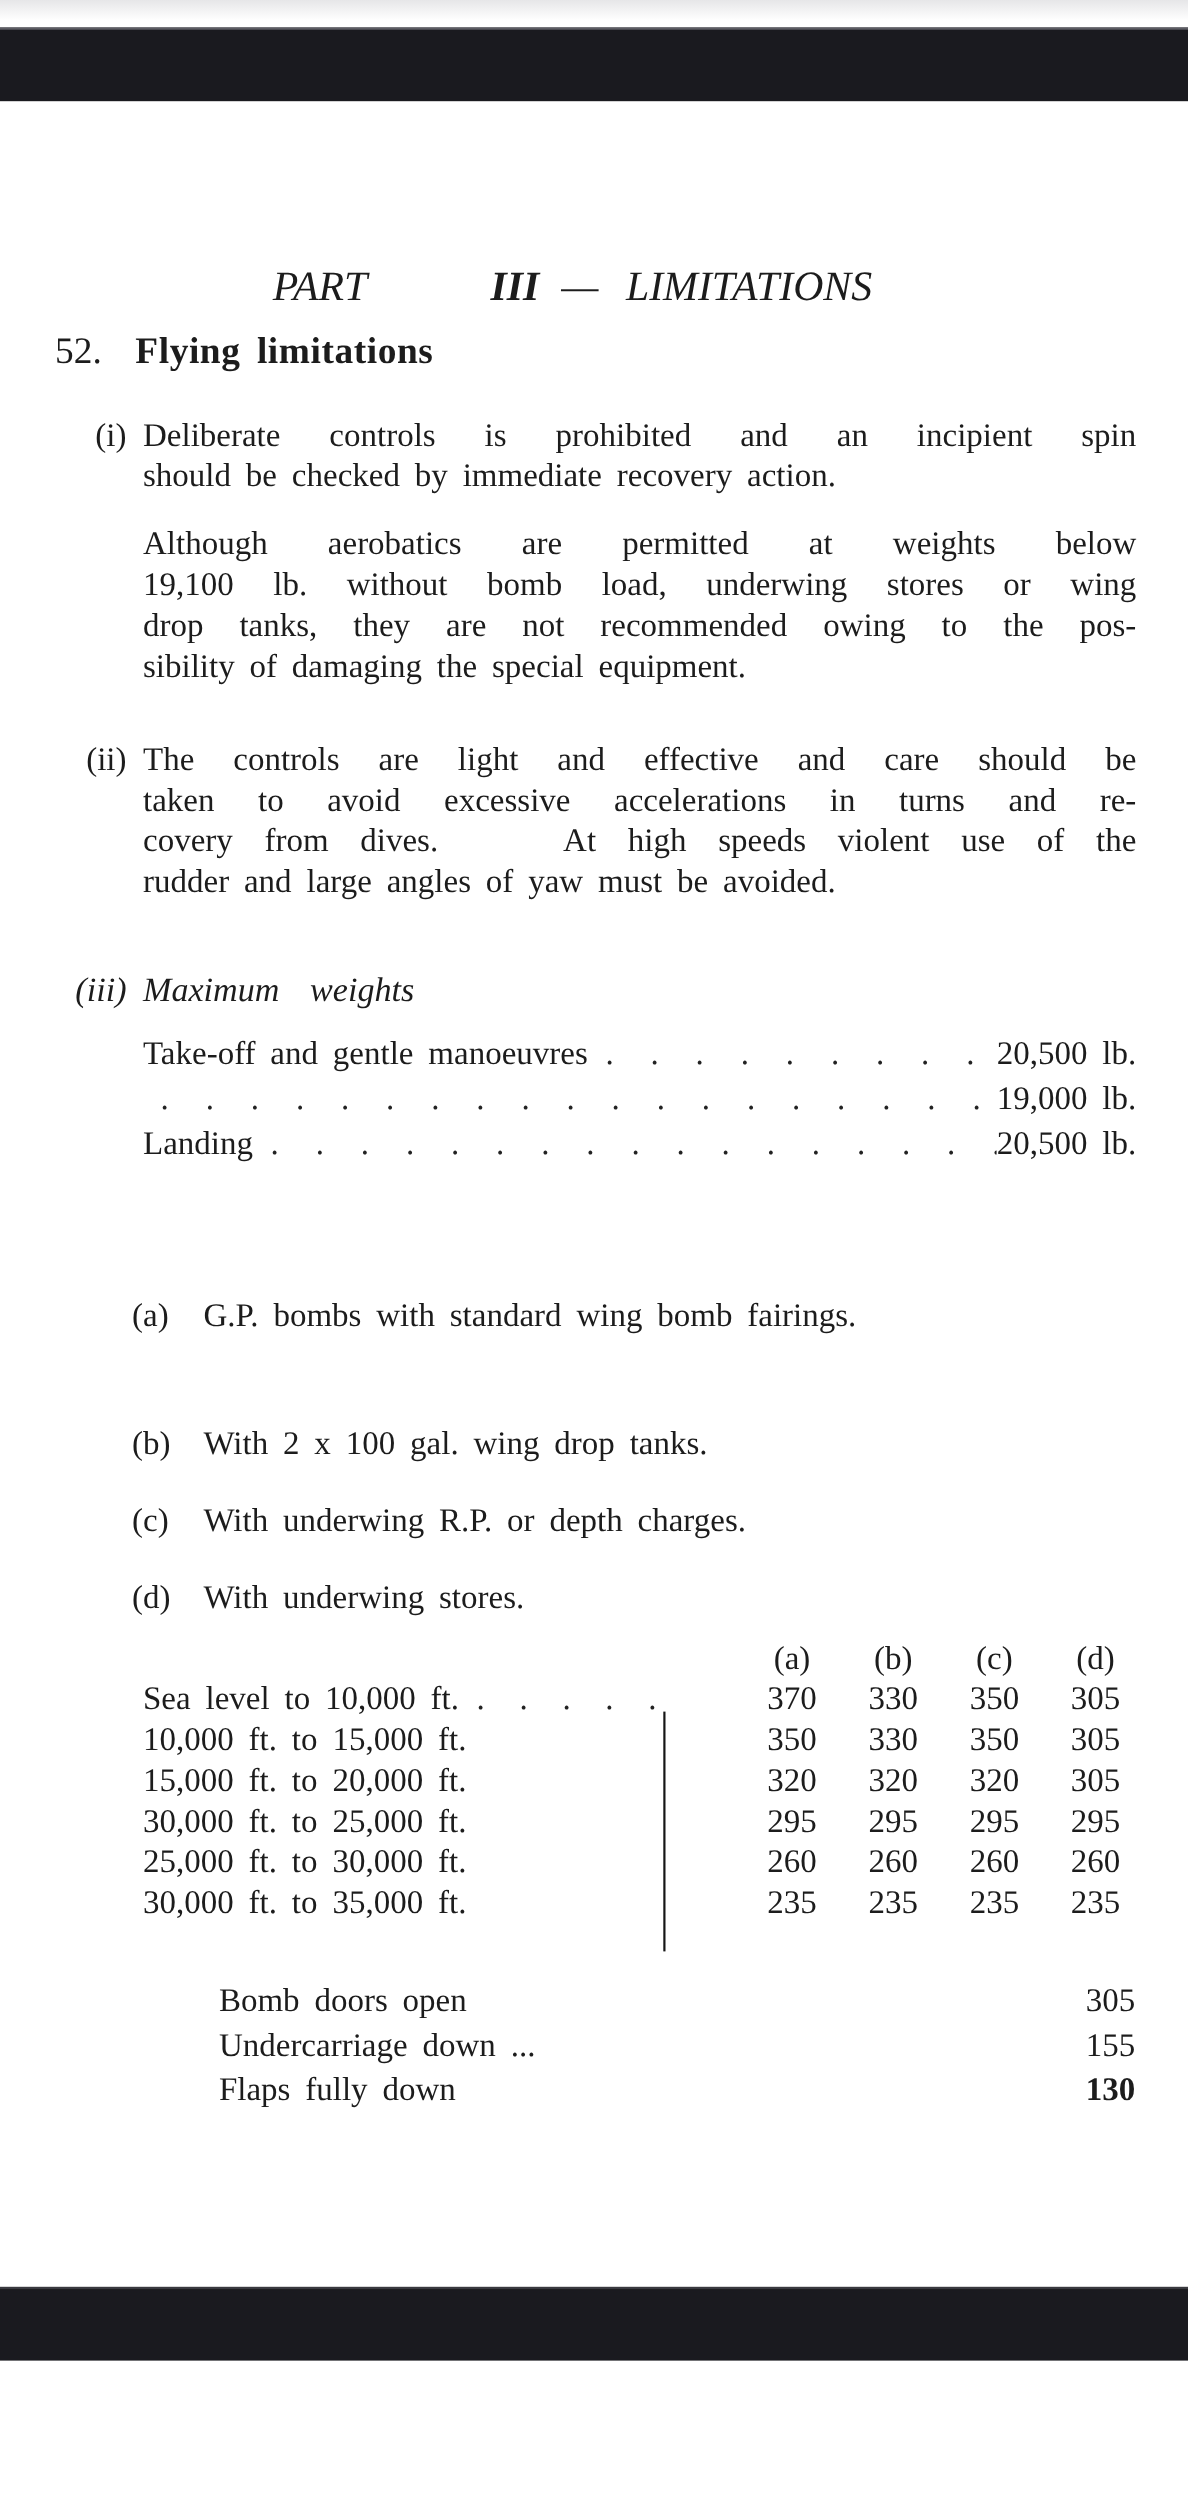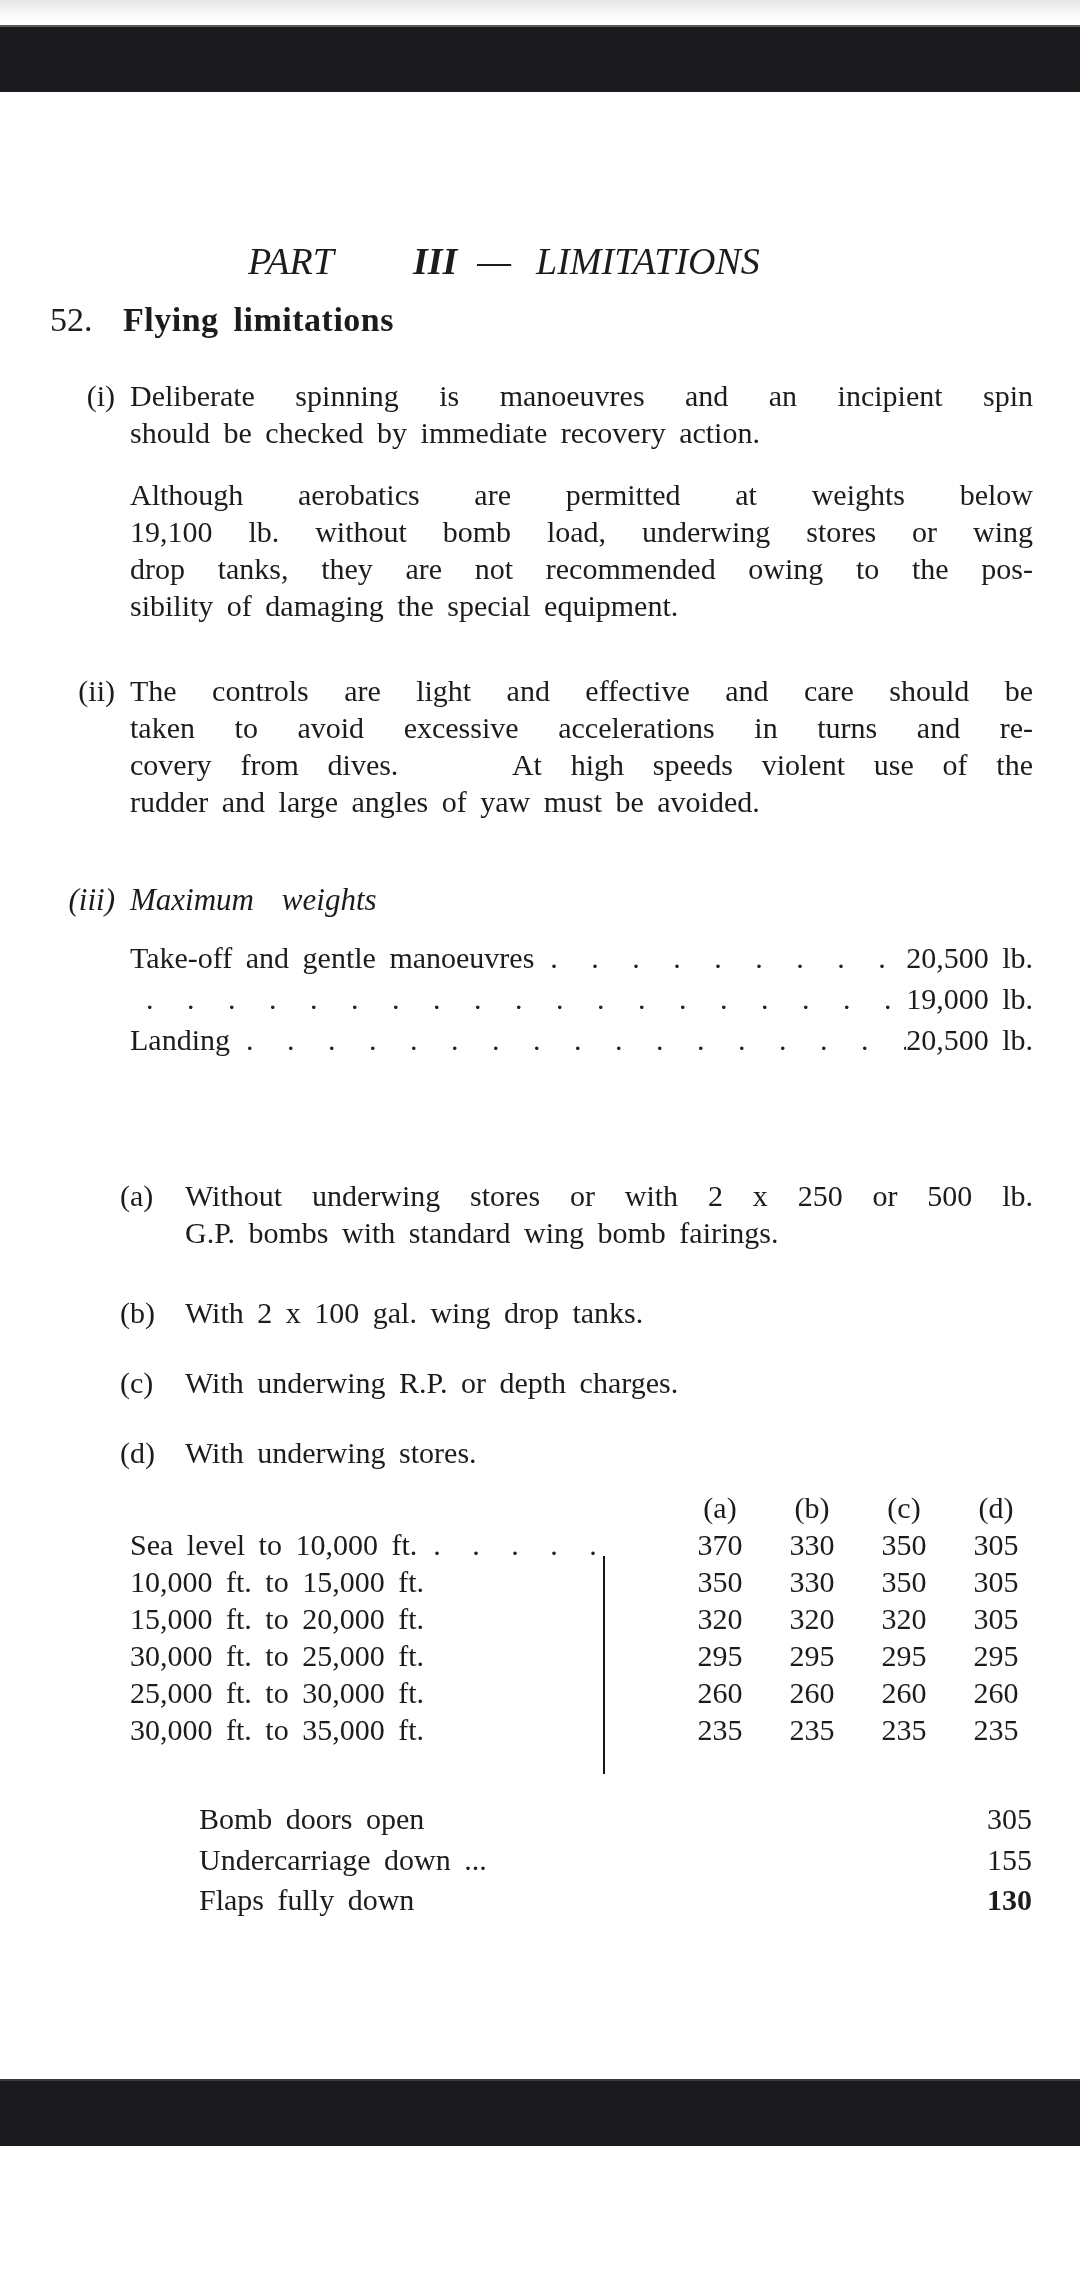--- a/index.html
+++ b/index.html
@@ -11,21 +11,21 @@
   .top-shade { position:absolute; top:0; left:0; width:100%; height:25px;
     background:linear-gradient(#e6e6e8, #ffffff 75%); }
   .bar { position:absolute; left:0; width:100%; height:67px; background:#1a1a1f; box-sizing:border-box; }
   .bar.top { top:25px; border-top:2px solid #5d5d64; }
   .bar.bottom { top:2079px; border-top:2px solid #3a3a40; }
 
   .block { position:absolute; }
 
   
   .doc-title { top:239px; left:248px; font-size:38px; line-height:44px; font-style:italic; white-space:nowrap; }
-  .doc-title .numeral { font-weight:bold; margin-left:79px; }
+  .doc-title .numeral { font-weight:bold; margin-left:112px; }
   .doc-title .dash { margin-left:20px; }
   .doc-title .lim { margin-left:25px; }
 
   
   .sec-heading { top:300px; left:50px; font-size:34px; line-height:40px; white-space:nowrap; }
   .sec-heading .num { display:inline-block; width:73px; }
   .sec-heading .ttl { font-weight:bold; letter-spacing:0.5px; word-spacing:6px; }
 
   
   .para { left:130px; width:903px; font-size:30px; line-height:37px; word-spacing:0.2em; }
@@ -76,21 +76,21 @@
   <div class="block doc-title">
     <span>PART</span><span class="numeral">III</span><span class="dash">—</span><span class="lim">LIMITATIONS</span>
   </div>
 
   <div class="block sec-heading">
     <span class="num">52.</span><span class="ttl">Flying limitations</span>
   </div>
 
   <div class="block para p-i">
     <span class="marker">(i)</span>
-    <div class="jl">Deliberate spinning is manoeuvres and an incipient spin</div>
+    <div class="jl">Deliberate controls is prohibited and an incipient spin</div>
     <div>should be checked by immediate recovery action.</div>
   </div>
 
   <div class="block para p-aero">
     <div class="jl">Although aerobatics are permitted at weights below</div>
     <div class="jl">19,100 lb. without bomb load, underwing stores or wing</div>
     <div class="jl">drop tanks, they are not recommended owing to the pos-</div>
     <div>sibility of damaging the special equipment.</div>
   </div>
 
@@ -120,21 +120,20 @@
     <div class="lrow">
       <span class="lbl">Landing</span>
       <span class="dots">. . . . . . . . . . . . . . . . . . . . . . . . . . . .</span>
       <span class="val">20,500 lb.</span>
     </div>
   </div>
 
 
   <div class="block note n-a">
     <span class="marker">(a)</span>
-    <div class="jl">Without underwing stores or with 2 x 250 or 500 lb.</div>
     <div>G.P. bombs with standard wing bomb fairings.</div>
   </div>
   <div class="block note n-b">
     <span class="marker">(b)</span>
     <div>With 2 x 100 gal. wing drop tanks.</div>
   </div>
   <div class="block note n-c">
     <span class="marker">(c)</span>
     <div>With underwing R.P. or depth charges.</div>
   </div>

